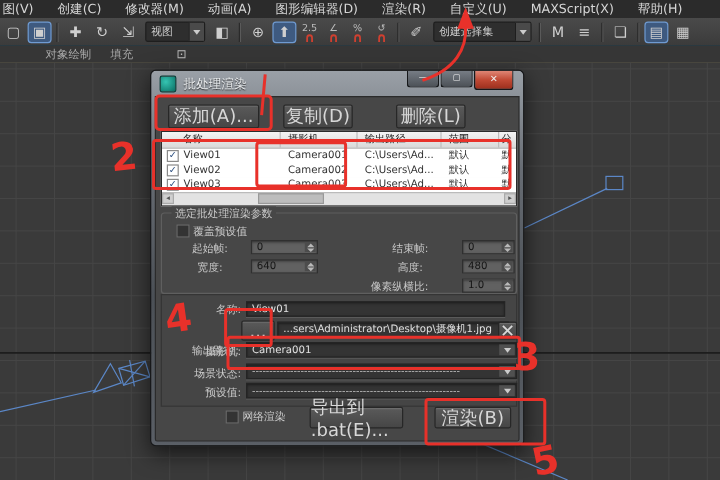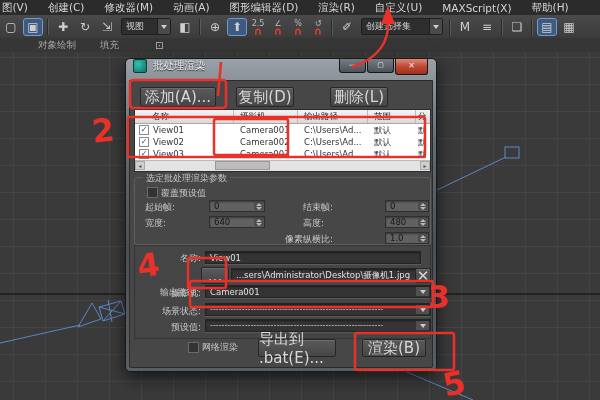--- a/index.html
+++ b/index.html
@@ -26,38 +26,38 @@
   .tcombo .arr{width:12px;height:100%;background:#4a4a4a;border-left:1px solid #1e1e1e;
                display:flex;align-items:center;justify-content:center;}
   .darr{width:0;height:0;border-left:3px solid transparent;border-right:3px solid transparent;
         border-top:4px solid #cccccc;}
   .snap{position:relative;font-size:8px;color:#bbb;width:20px;text-align:center;}
   .snap b{color:#d04030;font-size:11px;font-weight:bold;display:block;line-height:7px;}
 
   
   #ribbon{position:absolute;left:0;top:38px;width:600px;height:14px;background:#363636;
           border-bottom:1px solid #77704f;display:flex;align-items:center;color:#a8a8a8;font-size:9.5px;}
-  #ribbon .rtab{padding:0 8px;margin-left:8px;}
+  #ribbon .rtab{padding:0 8px;}
   #ribbon .rtab:first-child{margin-left:30px;}
   #ribbon .ricon{margin-left:28px;font-size:10px;color:#bbb;}
 
   
   #viewport{position:absolute;left:0;top:52px;width:600px;height:348px;background:#3a3a3a;
     background-image:
       linear-gradient(90deg,#454545 1px,transparent 1px),
       linear-gradient(180deg,#454545 1px,transparent 1px);
     background-size:32px 27px;background-position:13px 5px;}
   #underlay{position:absolute;left:0;top:0;width:600px;height:400px;pointer-events:none;}
 
   
   #dlg{position:absolute;left:125px;top:58px;width:312px;height:314px;
        background:linear-gradient(180deg,#9aa0a7,#686d74 26%,#4b5056 60%,#5a5f66);
        border:1px solid #17181a;border-radius:5px;box-shadow:0 6px 18px rgba(0,0,0,.6);
        box-sizing:border-box;}
-  #titlebar{position:absolute;left:0;top:0;right:0;height:21px;display:flex;}
+  #titlebar{position:absolute;left:0;top:0;right:0;height:21px;display:flex;align-items:center;}
   #dlg-icon{width:12px;height:12px;margin-left:7px;border-radius:2px;
             background:radial-gradient(circle at 35% 35%,#35c4b2,#0c6e63);border:1px solid #083f39;}
   #dlg-title{margin-left:6px;font-size:10.5px;color:#eceff1;text-shadow:0 1px 1px #222;}
   #winbtns{position:absolute;right:8px;top:0;display:flex;}
   .wb{height:13px;width:25px;margin-left:1px;border:1px solid #16181a;border-top:none;
       border-radius:0 0 3px 3px;background:linear-gradient(180deg,#777d85,#4d5258);
       color:#eee;font-size:7px;line-height:12px;text-align:center;}
   .wb.close{width:31px;height:15px;background:linear-gradient(180deg,#e08776,#c14a35 50%,#9c2f1d);
             font-size:8px;line-height:14px;}
 
@@ -84,21 +84,21 @@
   #hscroll{height:10px;background:#e3e3e3;border-top:1px solid #bbb;position:relative;}
   .sarr{position:absolute;top:0;width:10px;height:9px;background:#cfcfcf;border:1px solid #aaa;
         font-size:6px;line-height:8px;text-align:center;color:#555;box-sizing:border-box;}
   #sthumb{position:absolute;left:80px;top:0;width:55px;height:9px;background:#bdbdbd;border:1px solid #999;box-sizing:border-box;}
 
   
   #grp{position:absolute;left:4px;top:96px;width:297px;height:68px;border:1px solid #5f5f5f;
        border-radius:3px;box-sizing:border-box;}
   #grp-title{position:absolute;left:8px;top:-6px;background:#474747;padding:0 3px;color:#c9c9c9;font-size:9px;}
   .gcb{position:absolute;width:9px;height:9px;background:#333;border:1px solid #6a6a6a;}
-  .glabel{position:absolute;font-size:9px;color:#c9c9c9;text-align:left;white-space:nowrap;}
+  .glabel{position:absolute;font-size:9px;color:#c9c9c9;text-align:center;white-space:nowrap;}
   .gfield{position:absolute;height:12px;background:#616161;border:1px solid #2f2f2f;
           box-shadow:inset 0 1px 2px #3a3a3a;color:#151515;font-size:8.5px;line-height:11px;
           padding-left:4px;box-sizing:border-box;}
   .spinner{position:absolute;right:1px;top:1px;bottom:1px;width:9px;background:#4c4c4c;
            display:flex;flex-direction:column;align-items:center;justify-content:center;gap:1px;}
   .tri-up{width:0;height:0;border-left:3px solid transparent;border-right:3px solid transparent;border-bottom:3px solid #b9b9b9;}
   .tri-dn{width:0;height:0;border-left:3px solid transparent;border-right:3px solid transparent;border-top:3px solid #b9b9b9;}
 
   
   #panel{position:absolute;left:4px;top:164px;width:297px;height:94px;border:1px solid #353535;

